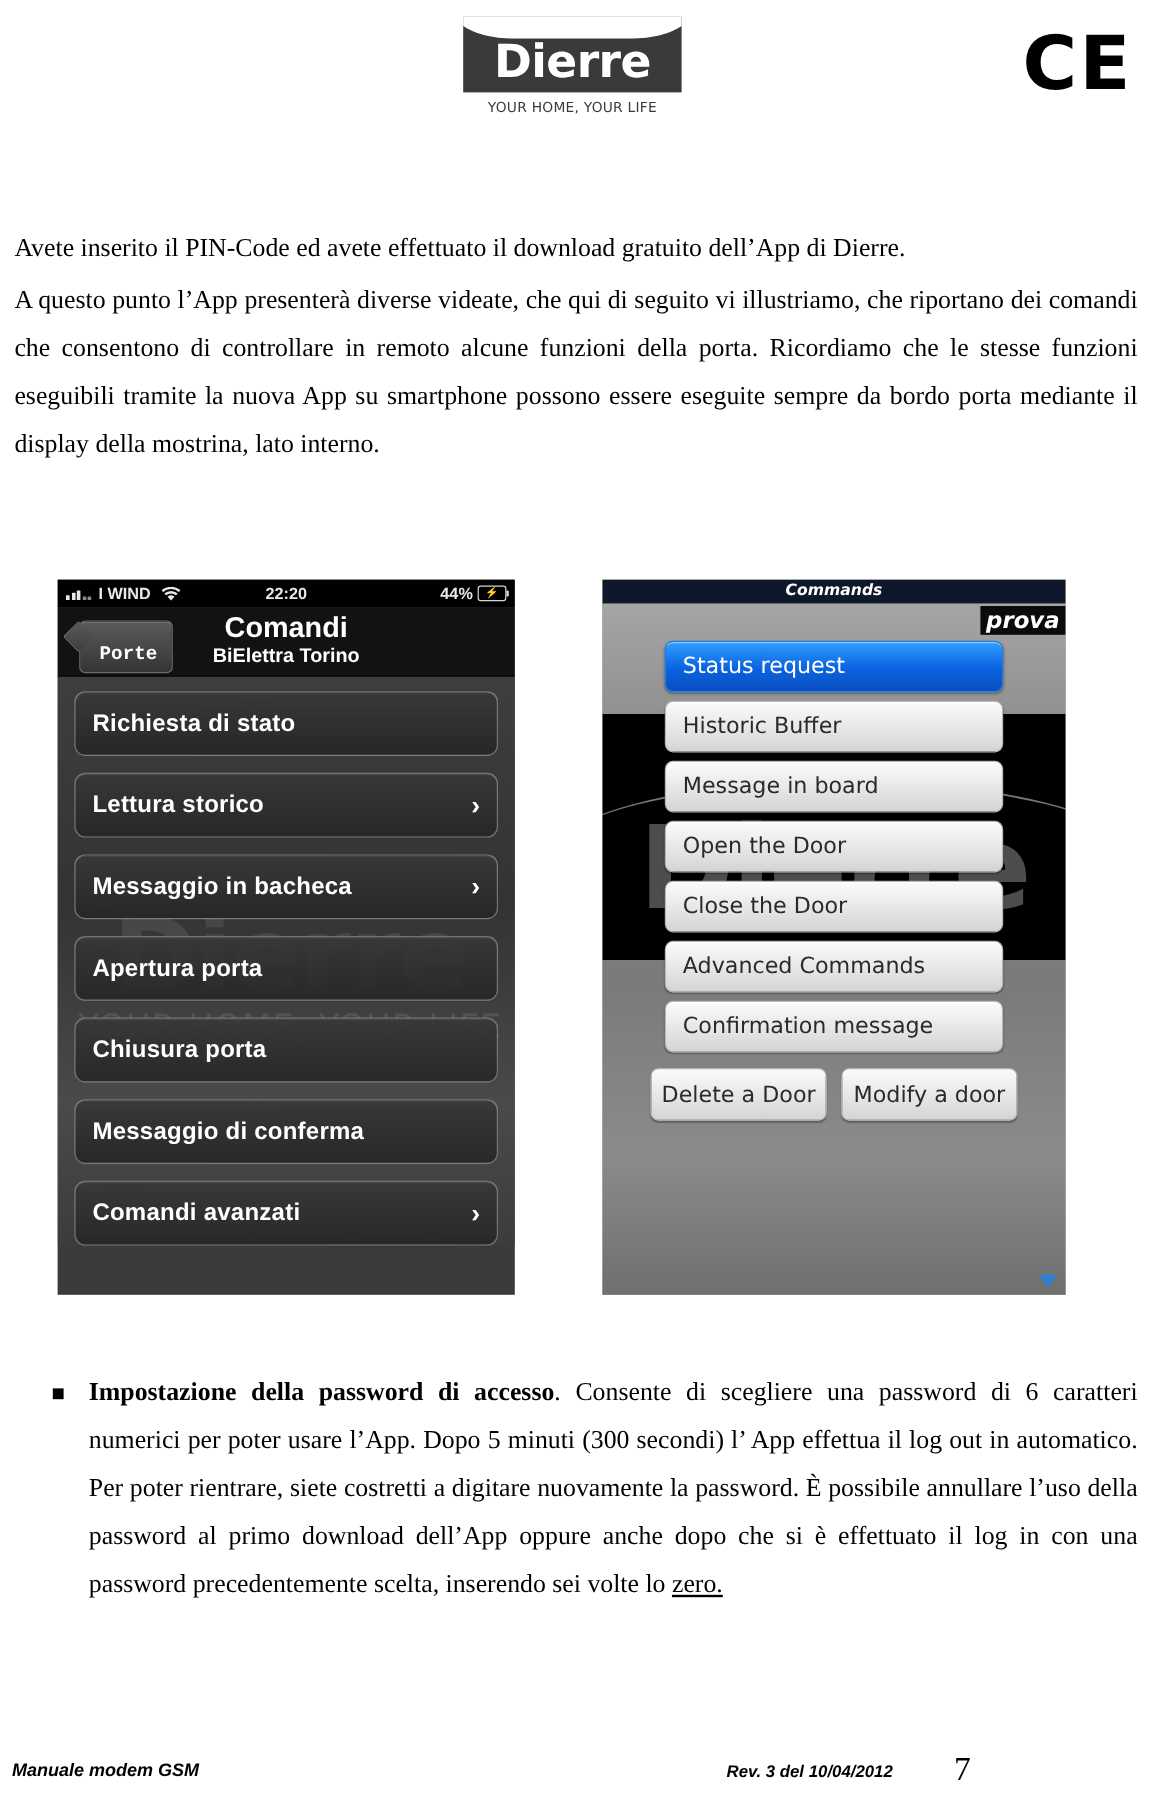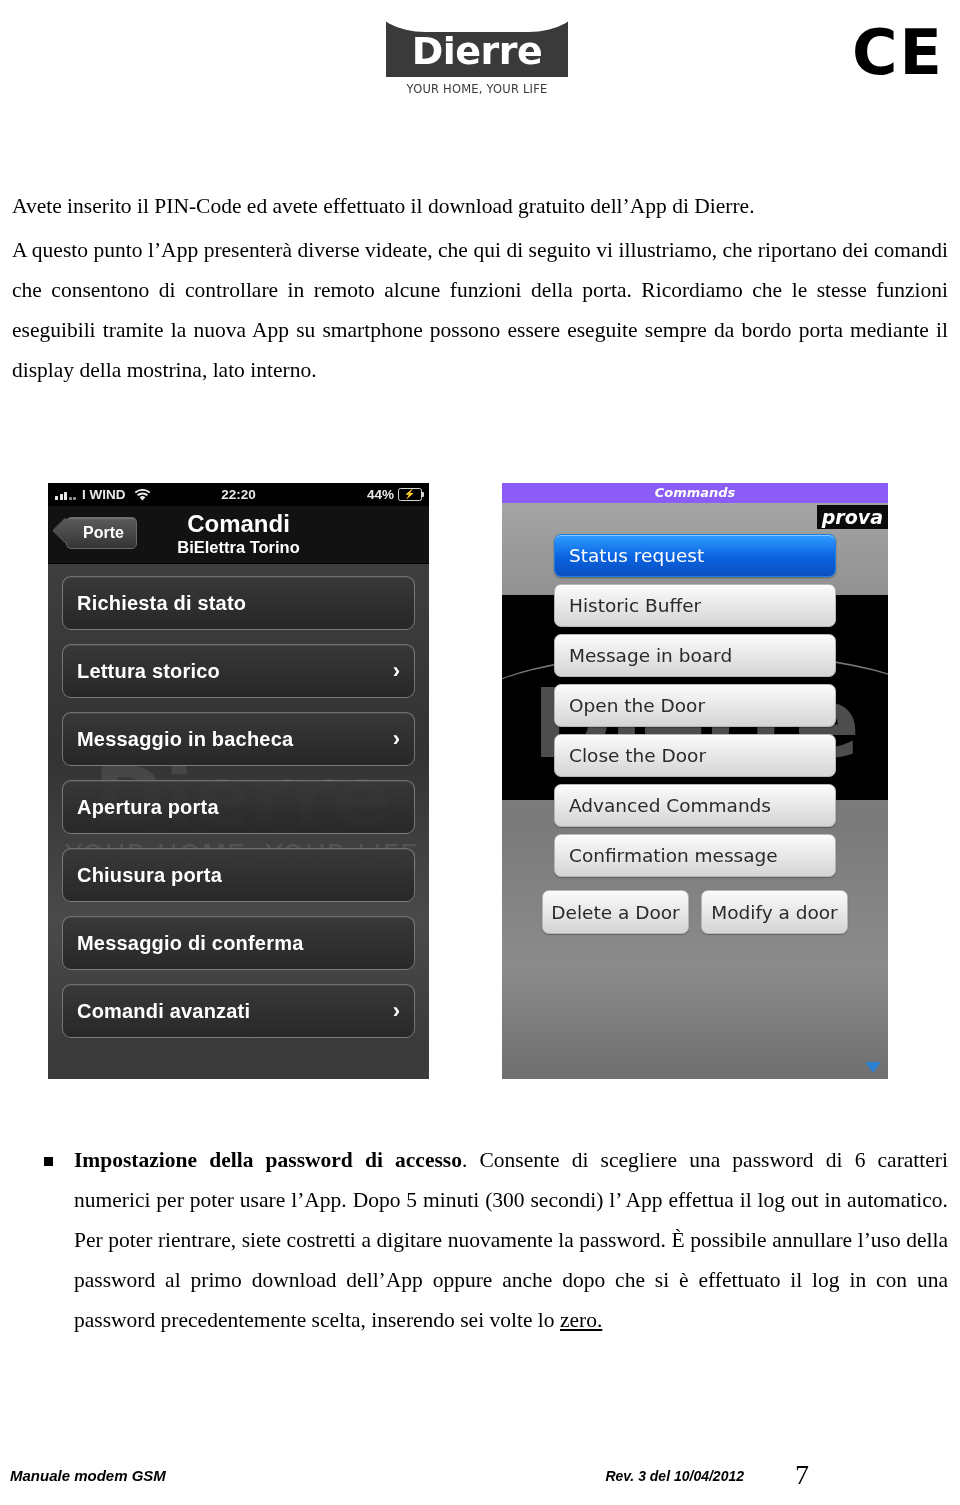--- a/index.html
+++ b/index.html
@@ -107,26 +107,27 @@
   .ios-title{
     position:absolute;left:0;right:0;top:4px;text-align:center;
     color:#fff;font-size:24px;font-weight:700;
   }
   .ios-subtitle{
     position:absolute;left:0;right:0;top:32px;text-align:center;
     color:#fff;font-size:16.5px;font-weight:700;
   }
   .ios-back{
     position:absolute;left:18px;top:11px;height:30px;
-    padding:0 12px 0 16px;
+    padding:12px 12px 0 16px;
     display:flex;align-items:center;
     background:linear-gradient(#5b5b5b,#343434);
     border:1px solid #6a6a6a;border-radius:5px;
     color:#fff;font-size:16px;font-weight:700;
     box-shadow:inset 0 1px 0 rgba(255,255,255,.16);
+    font-family:Liberation Mono, monospace;
   }
   .ios-back:before{
     content:"";position:absolute;left:-11px;top:3px;
     width:18px;height:18px;
     background:linear-gradient(135deg,#5b5b5b,#3d3d3d);
     border-left:1px solid #6a6a6a;border-bottom:1px solid #6a6a6a;
     transform:rotate(45deg);border-radius:3px;
   }
 
   .ios-list{
@@ -162,21 +163,21 @@
     margin-left:auto;color:#ffffff;font-size:22px;font-weight:700;line-height:22px;
   }
 
   
   .andro{
     position:absolute;left:502px;top:0px;width:386px;height:596px;
     background:#7d7d7d;overflow:hidden;
     font-family:"DejaVu Sans", sans-serif;
   }
   .and-titlebar{
-    height:20px;background:#8b5cf6;color:#ffffff;
+    height:20px;background:#0f172a;color:#ffffff;
     text-align:center;font-size:13px;font-style:italic;font-weight:600;
     line-height:20px;
   }
   .and-body{
     position:relative;height:576px;
     background:linear-gradient(180deg,#a5a5a5,#8e8e8e 18%,#7a7a7a 55%,#8b8b8b 80%,#6f6f6f);
   }
   .and-dark-band{
     position:absolute;left:0;top:92px;width:100%;height:205px;background:#000;
   }

